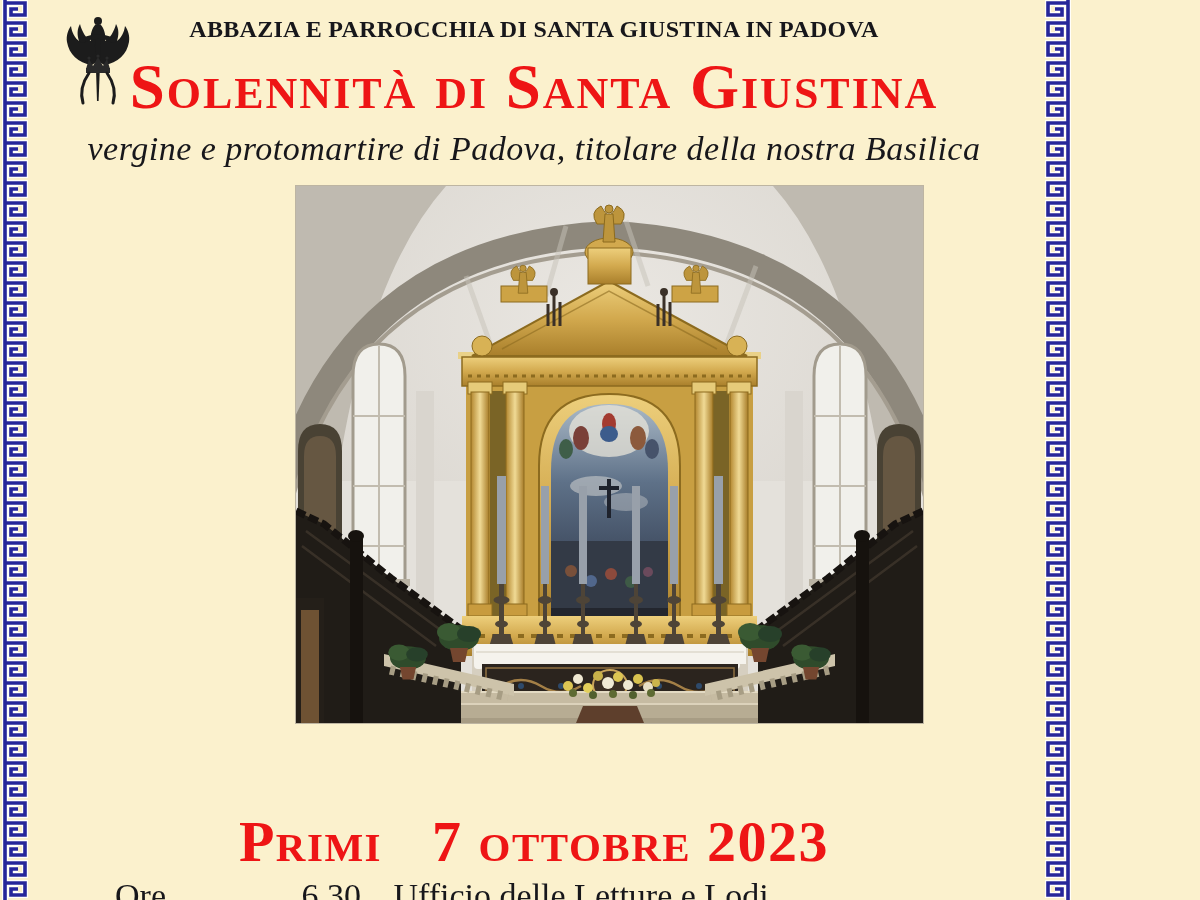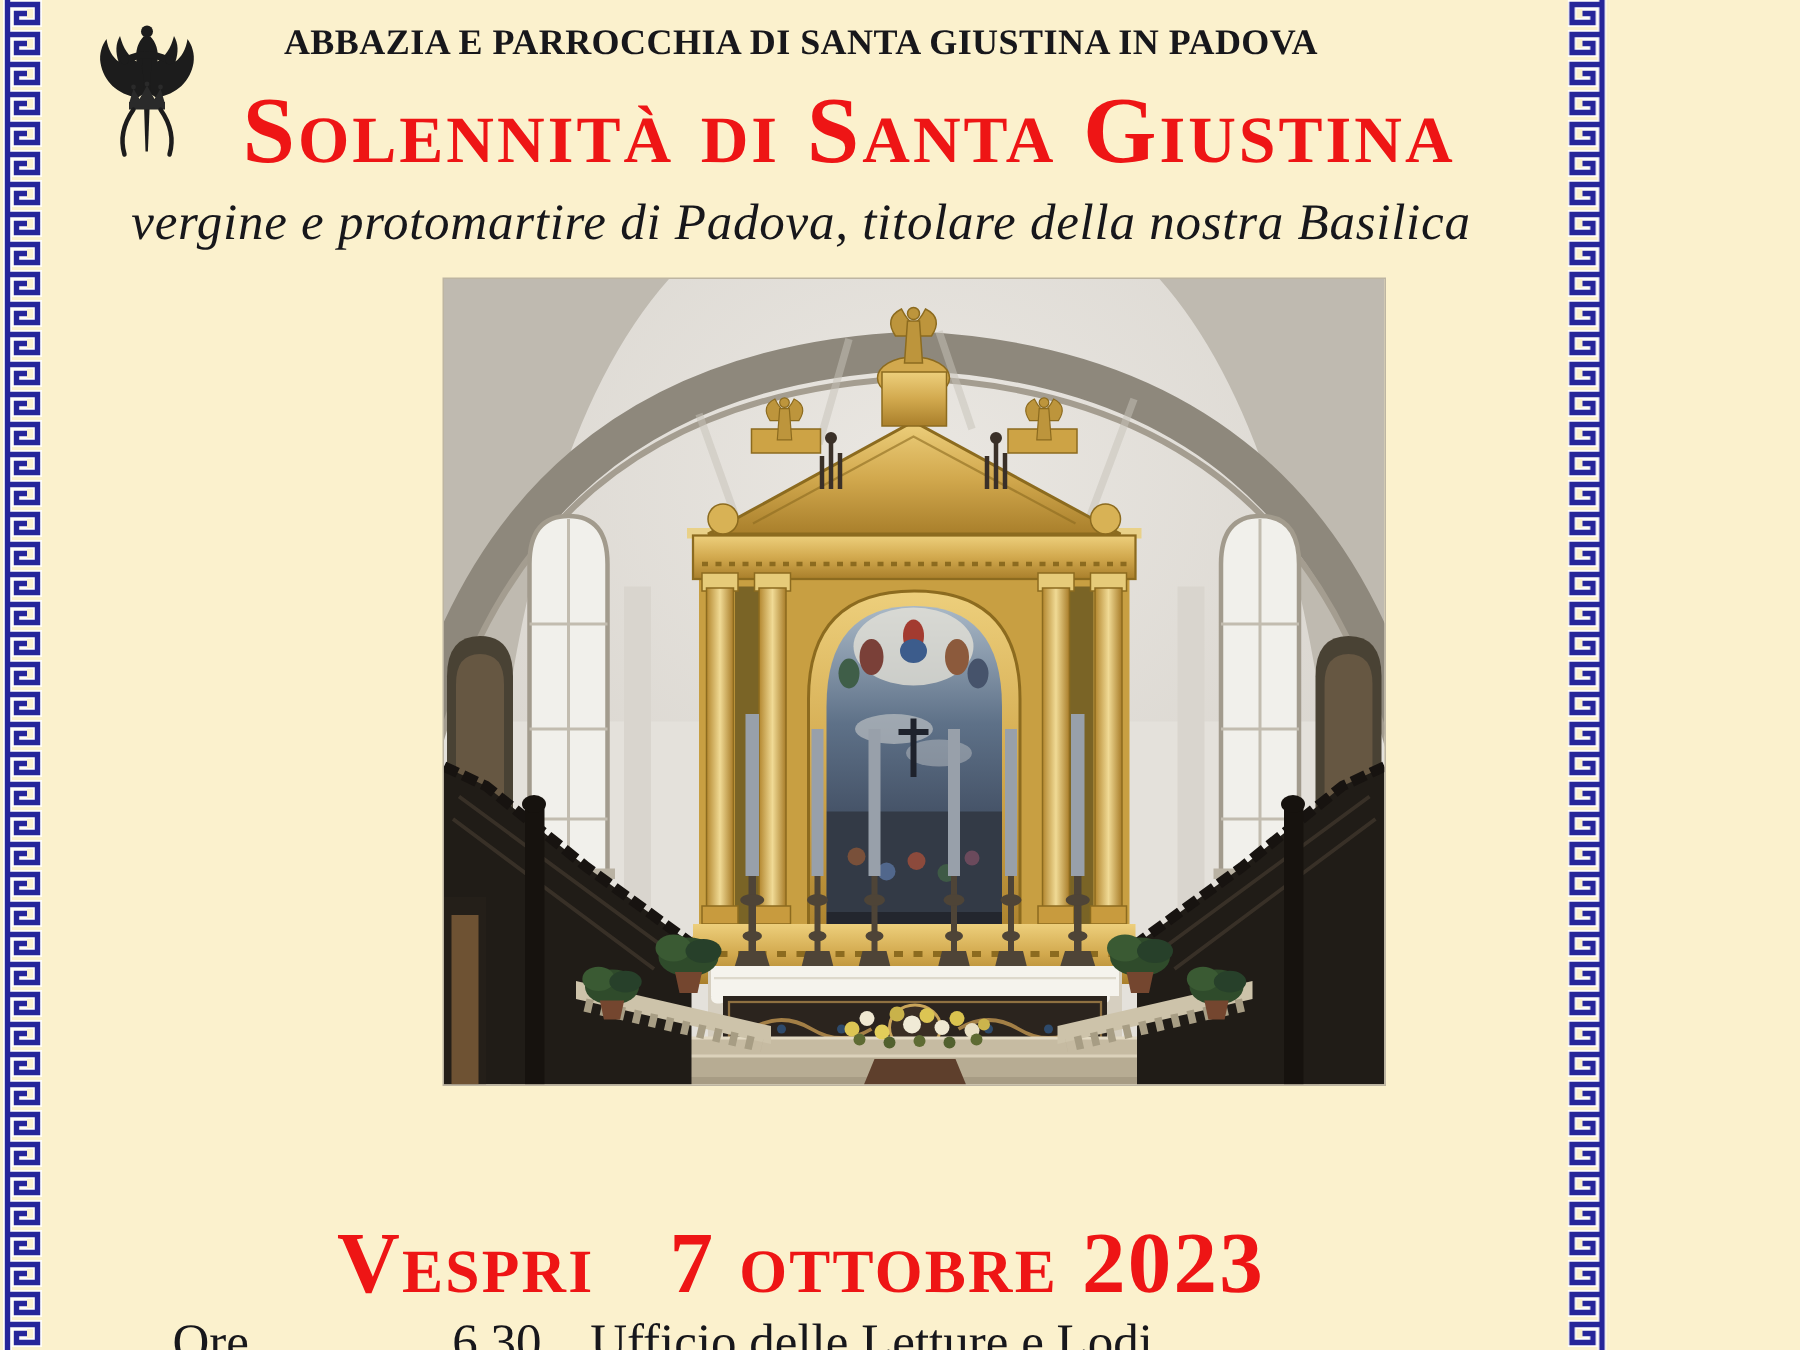--- a/index.html
+++ b/index.html
@@ -15,21 +15,20 @@
   .border-right{right:-5px;transform:scaleX(-1);}
   .emblem{position:absolute;left:62px;top:13px;width:72px;height:100px;}
   .org{
     position:absolute;top:16px;left:0;width:100%;text-align:center;
     font-weight:bold;font-size:24px;letter-spacing:0.3px;color:#17171B;
   }
   .title{
     position:absolute;top:51px;left:0;width:100%;text-align:center;margin:0;
     font-variant:small-caps;font-weight:bold;font-size:63px;letter-spacing:2px;
     color:#EE1515;
-    padding-left:32px;
   }
   .subtitle{
     position:absolute;top:130px;left:0;width:100%;text-align:center;
     font-style:italic;font-size:34px;color:#17171B;letter-spacing:0.5px;
   }
   .photo-frame{
     position:absolute;left:296px;top:186px;width:627px;height:537px;
     outline:1px solid #BDB5A2;
   }
   .photo-frame svg{display:block;}
@@ -355,21 +354,21 @@
             <ellipse cx="-10" cy="-6" rx="12" ry="9" fill="#3A5A33"></ellipse>
             <ellipse cx="10" cy="-4" rx="12" ry="8" fill="#27402A"></ellipse>
           <path d="M-9 10 L9 10 L6 24 L-6 24 Z" fill="#74462F"></path>
         </g>
       </g>
     </svg>
   </div>
 
 
   <div class="line saturday">
-    <span>Vespri</span>
+    <span>Primi</span>
     <span class="g26">7 ottobre 2023</span>
   </div>
 
   <div class="line bottomline">
     <span>Ore</span>
     <span class="g127">6.30</span>
     <span class="g24">Ufficio delle Letture e Lodi</span>
   </div>
 
 </div>

